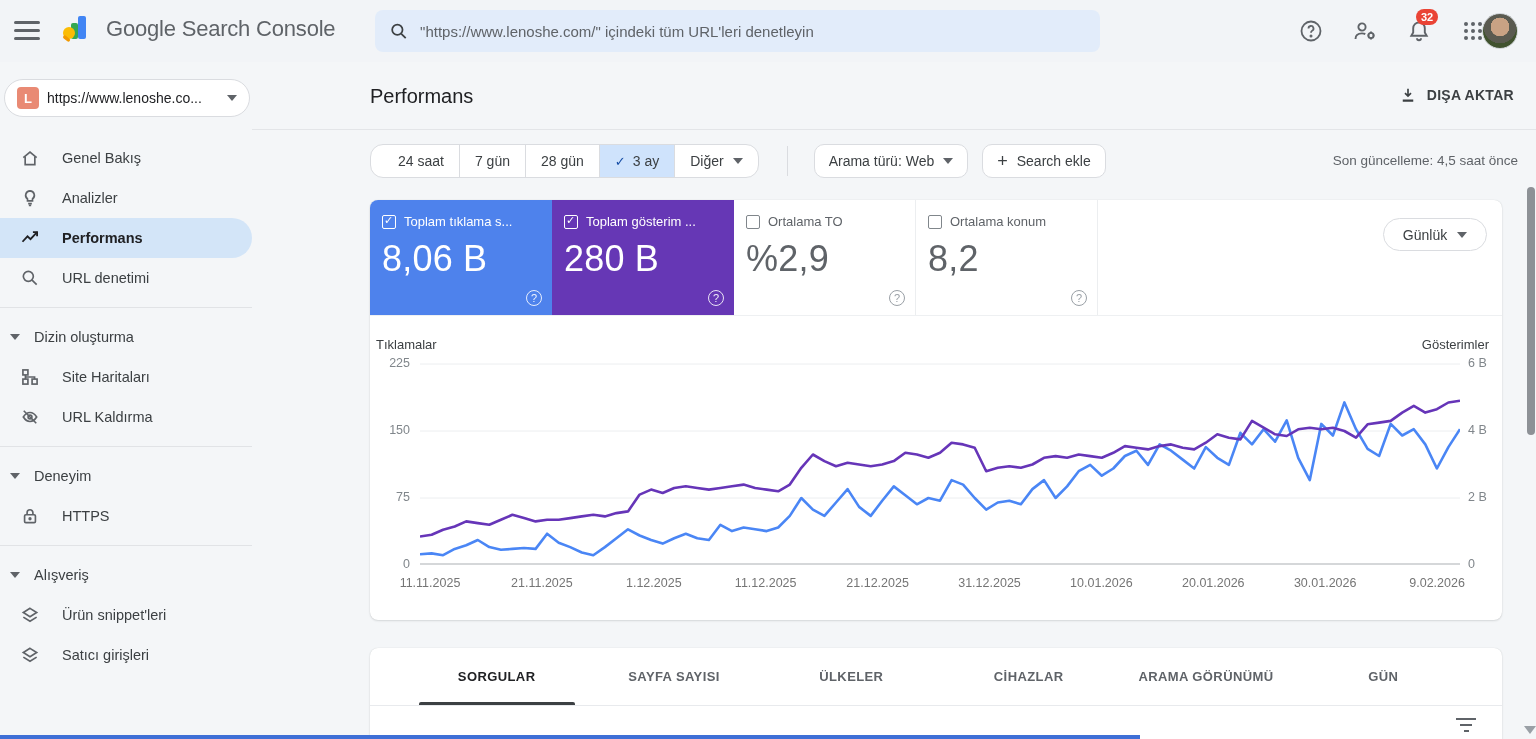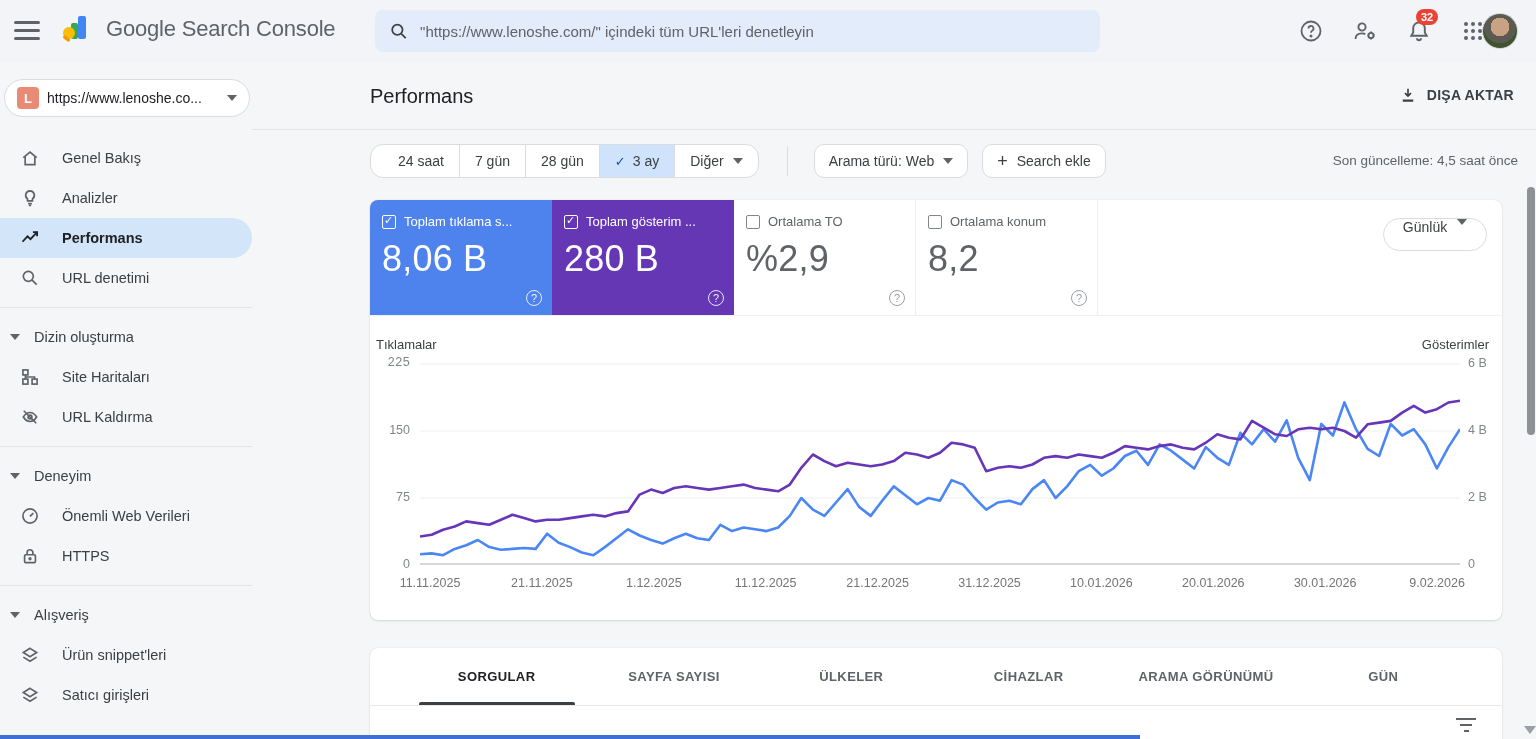--- a/index.html
+++ b/index.html
@@ -65,21 +65,21 @@
   .cb.on { border:1.5px solid #fff; }
   .cb.on::after { content:"✓"; position:absolute; left:1px; top:-2px; font-size:11px; color:#fff; }
   .cb.off { border:1.5px solid #80868b; background:#fff; }
   .mval { font-size:36px; margin-top:9px; font-weight:400; letter-spacing:0.2px; }
   .help { position:absolute; right:10px; bottom:9px; width:16px; height:16px; border-radius:50%; font-size:11px; display:flex; align-items:center; justify-content:center; cursor:pointer; }
   .help.lite { border:1.5px solid rgba(255,255,255,.85); color:rgba(255,255,255,.9); }
   .help.gray { border:1.5px solid #9aa0a6; color:#9aa0a6; }
   .help::after { content:"?"; }
   .metrics-div { position:absolute; left:0; right:0; top:115px; height:1px; background:#eef0f2; }
 
-  .gran-btn { position:absolute; left:1013px; top:18px; width:104px; height:33px; border:1px solid #dadce0; border-radius:17px; background:#fff; display:flex; justify-content:center; gap:10px; font-size:14px; color:#3c4043; cursor:pointer; }
+  .gran-btn { position:absolute; left:1013px; top:18px; width:104px; height:33px; border:1px solid #dadce0; border-radius:17px; background:#fff; display:flex; align-items:center; justify-content:center; gap:10px; font-size:14px; color:#3c4043; cursor:pointer; }
 
   .axis-name { position:absolute; font-size:13px; color:#3c4043; }
   .ytick { position:absolute; font-size:12.5px; color:#80868b; }
   .xtick { position:absolute; top:376px; transform:translateX(-50%); font-size:12.5px; color:#757575; white-space:nowrap; }
   #chart-svg { position:absolute; left:50px; top:163px; }
 
   
   .tabs-panel { position:absolute; left:118px; top:586px; width:1132px; height:160px; background:#fff; border-radius:8px 8px 0 0; box-shadow:0 1px 2px rgba(60,64,67,.15), 0 0 1px rgba(60,64,67,.2); }
   .tabs { position:absolute; left:38px; right:30px; top:0; height:57px; display:flex; }
   .tab { flex:1; display:flex; align-items:center; justify-content:center; font-size:13px; letter-spacing:0.4px; color:#5f6368; font-weight:bold; cursor:pointer; position:relative; }
@@ -219,27 +219,20 @@
       </svg>
     <span>URL Kaldırma</span>
   </div>
   <div class="side-div"></div>
   <div class="nav-sec">
     <span class="tri"></span>
     <span>Deneyim</span>
   </div>
   <div class="nav-item">
     <svg class="nico ic" viewBox="0 0 24 24" fill="none" stroke="#5f6368" stroke-width="2">
-        <circle cx="12" cy="12" r="8.5"></circle>
-        <path d="M12 12.5 16 8.5"></path>
-      </svg>
-    <span>Önemli Web Verileri</span>
-  </div>
-  <div class="nav-item">
-    <svg class="nico ic" viewBox="0 0 24 24" fill="none" stroke="#5f6368" stroke-width="2">
         <rect x="5.5" y="10.5" width="13" height="9.5" rx="1.5"></rect>
         <path d="M8.5 10.5V8a3.5 3.5 0 0 1 7 0v2.5"></path>
         <circle cx="12" cy="15.3" r="1" fill="#5f6368"></circle>
       </svg>
     <span>HTTPS</span>
   </div>
   <div class="side-div"></div>
   <div class="nav-sec">
     <span class="tri"></span>
     <span>Alışveriş</span>
@@ -343,21 +336,21 @@
     <div class="axis-name" style="right:13px; top:137px;">Gösterimler</div>
 
     <svg id="chart-svg" width="1040" height="202" viewBox="0 0 1040 202" preserveAspectRatio="none">
       <line x1="0" y1="1" x2="1040" y2="1" stroke="#eceef0" stroke-width="1"></line>
       <line x1="0" y1="68" x2="1040" y2="68" stroke="#eceef0" stroke-width="1"></line>
       <line x1="0" y1="135" x2="1040" y2="135" stroke="#eceef0" stroke-width="1"></line>
       <line x1="0" y1="201" x2="1040" y2="201" stroke="#c7cacd" stroke-width="1.3"></line>
     <polyline points="0.0,191.3 11.6,190.4 23.1,192.2 34.7,185.9 46.2,182.3 57.8,177.0 69.3,184.1 80.9,186.8 92.4,185.9 104.0,185.0 115.6,185.9 127.1,170.7 138.7,179.7 150.2,184.1 161.8,189.5 173.3,192.2 184.9,184.1 196.4,175.2 208.0,166.3 219.6,172.5 231.1,177.0 242.7,180.6 254.2,175.2 265.8,170.7 277.3,175.2 288.9,177.0 300.4,161.8 312.0,168.1 323.6,164.5 335.1,166.3 346.7,168.1 358.2,164.5 369.8,152.9 381.3,135.0 392.9,146.6 404.4,152.9 416.0,139.5 427.6,126.1 439.1,143.9 450.7,152.9 462.2,137.7 473.8,123.4 485.3,132.3 496.9,141.3 508.4,135.0 520.0,137.7 531.6,117.1 543.1,121.6 554.7,135.0 566.2,146.6 577.8,139.5 589.3,137.7 600.9,141.3 612.4,126.1 624.0,117.1 635.6,135.0 647.1,123.4 658.7,108.2 670.2,101.9 681.8,112.7 693.3,105.5 704.9,93.0 716.4,87.7 728.0,101.9 739.6,81.4 751.1,87.7 762.7,96.6 774.2,105.5 785.8,84.1 797.3,94.8 808.9,101.9 820.4,69.8 832.0,81.4 843.6,66.2 855.1,78.7 866.7,57.3 878.2,94.8 889.8,117.1 901.3,60.9 912.9,72.5 924.4,39.4 936.0,66.2 947.6,85.9 959.1,93.0 970.7,60.9 982.2,72.5 993.8,66.2 1005.3,81.4 1016.9,105.5 1028.4,84.1 1040.0,66.2" fill="none" stroke="#4a86f5" stroke-width="2.6" stroke-linejoin="round"></polyline>
         <polyline points="0.0,173.5 11.6,171.8 23.1,166.8 34.7,163.5 46.2,158.4 57.8,160.1 69.3,161.8 80.9,156.8 92.4,151.8 104.0,155.1 115.6,158.4 127.1,156.8 138.7,156.8 150.2,155.1 161.8,153.4 173.3,151.8 184.9,153.4 196.4,150.1 208.0,148.4 219.6,131.6 231.1,126.6 242.7,130.0 254.2,125.0 265.8,123.3 277.3,125.0 288.9,126.6 300.4,125.0 312.0,123.3 323.6,121.6 335.1,125.0 346.7,126.6 358.2,128.3 369.8,121.6 381.3,104.8 392.9,91.5 404.4,98.1 416.0,103.2 427.6,99.8 439.1,101.5 450.7,103.2 462.2,101.5 473.8,98.1 485.3,89.8 496.9,91.5 508.4,94.8 520.0,89.8 531.6,79.7 543.1,81.4 554.7,84.7 566.2,108.2 577.8,104.8 589.3,103.2 600.9,104.8 612.4,101.5 624.0,94.8 635.6,93.1 647.1,94.8 658.7,91.5 670.2,93.1 681.8,94.8 693.3,89.8 704.9,83.1 716.4,84.7 728.0,86.4 739.6,83.1 751.1,81.4 762.7,84.7 774.2,86.4 785.8,79.7 797.3,71.3 808.9,74.7 820.4,76.4 832.0,57.9 843.6,64.7 855.1,71.3 866.7,73.0 878.2,66.3 889.8,64.7 901.3,66.3 912.9,64.7 924.4,68.0 936.0,74.7 947.6,61.3 959.1,59.6 970.7,57.9 982.2,49.6 993.8,42.9 1005.3,49.6 1016.9,46.2 1028.4,39.5 1040.0,37.8" fill="none" stroke="#6635b8" stroke-width="2.6" stroke-linejoin="round"></polyline>
       </svg>
-  <div class="ytick" style="top: 156px; left: 0px; width: 40px; text-align: right; font-family: Liberation Mono, monospace;">225</div>
+  <div class="ytick" style="top: 156px; left: 0px; width: 40px; text-align: right;">225</div>
       <div class="ytick" style="top: 223px; left: 0px; width: 40px; text-align: right;">150</div>
       <div class="ytick" style="top: 290px; left: 0px; width: 40px; text-align: right;">75</div>
       <div class="ytick" style="top: 357px; left: 0px; width: 40px; text-align: right;">0</div>
       <div class="ytick" style="top: 156px; left: 1098px;">6 B</div>
       <div class="ytick" style="top: 223px; left: 1098px;">4 B</div>
       <div class="ytick" style="top: 290px; left: 1098px;">2 B</div>
       <div class="ytick" style="top: 357px; left: 1098px;">0</div>
       <div class="xtick" style="left: 60px;">11.11.2025</div>
       <div class="xtick" style="left: 171.9px;">21.11.2025</div>
       <div class="xtick" style="left: 283.8px;">1.12.2025</div>

